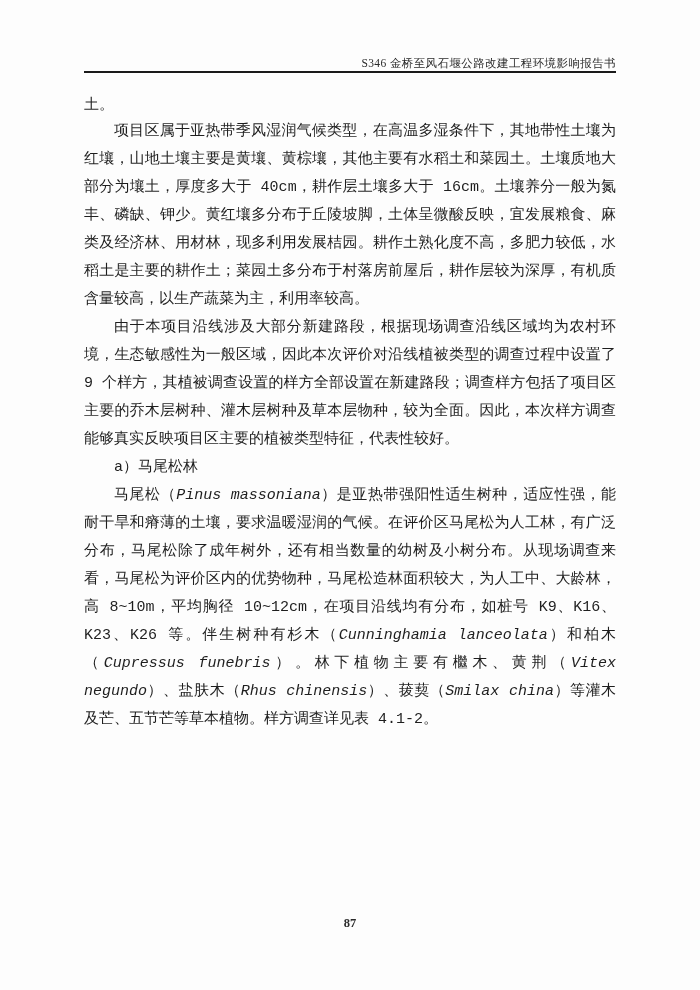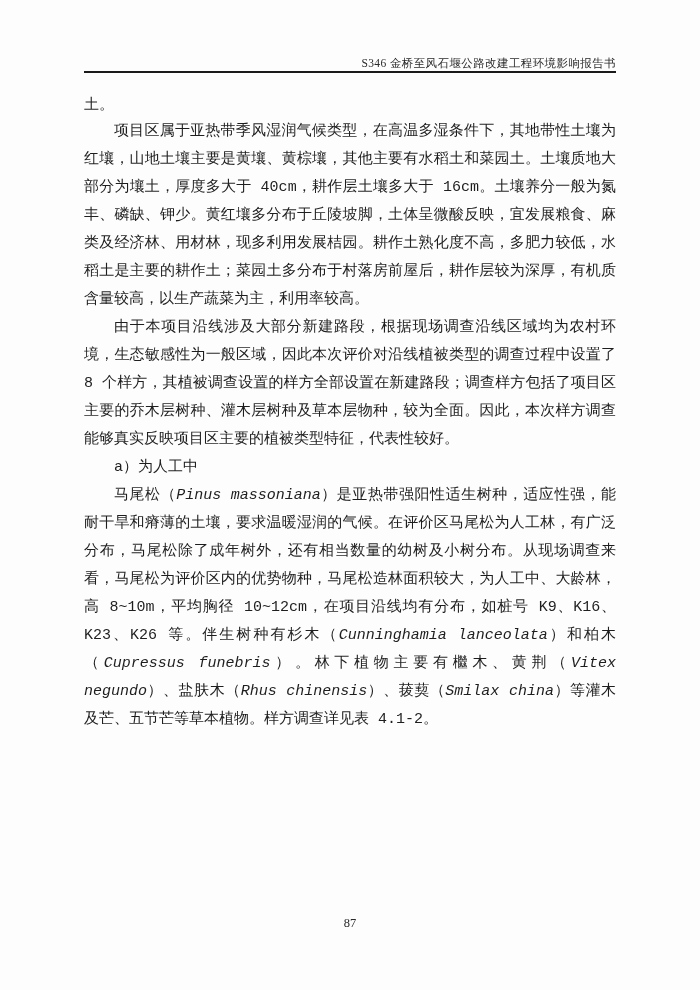--- a/index.html
+++ b/index.html
@@ -61,37 +61,38 @@
     font-style: italic;
   }
   .page-footer {
     position: absolute;
     top: 916px;
     left: 0;
     right: 0;
     text-align: center;
     font-size: 12.5px;
     color: #2a2a2a;
+    font-weight: bold;
   }
 </style>
 </head>
 <body>
 
 <div class="page">
 
   <div class="page-header">
     <span class="header-title">S346 金桥至风石堰公路改建工程环境影响报告书</span>
     <div class="header-rule"></div>
   </div>
 
   <div class="document-body" id="doc-body">
       <p class="block plain"><span>土。</span></p>
       <p class="block para"><span>项目区属于亚热带季风湿润气候类型，在高温多湿条件下，其地带性土壤为红壤，山地土壤主要是黄壤、黄棕壤，其他主要有水稻土和菜园土。土壤质地大部分为壤土，厚度多大于 40cm，耕作层土壤多大于 16cm。土壤养分一般为氮丰、磷缺、钾少。黄红壤多分布于丘陵坡脚，土体呈微酸反映，宜发展粮食、麻类及经济林、用材林，现多利用发展桔园。耕作土熟化度不高，多肥力较低，水稻土是主要的耕作土；菜园土多分布于村落房前屋后，耕作层较为深厚，有机质含量较高，以生产蔬菜为主，利用率较高。</span></p>
-      <p class="block para"><span>由于本项目沿线涉及大部分新建路段，根据现场调查沿线区域均为农村环境，生态敏感性为一般区域，因此本次评价对沿线植被类型的调查过程中设置了 8 个样方，其植被调查设置的样方全部设置在新建路段；调查样方包括了项目区主要的乔木层树种、灌木层树种及草本层物种，较为全面。因此，本次样方调查能够真实反映项目区主要的植被类型特征，代表性较好。</span></p>
-      <p class="block subitem"><span>a）为人工中</span></p>
+      <p class="block para"><span>由于本项目沿线涉及大部分新建路段，根据现场调查沿线区域均为农村环境，生态敏感性为一般区域，因此本次评价对沿线植被类型的调查过程中设置了 9 个样方，其植被调查设置的样方全部设置在新建路段；调查样方包括了项目区主要的乔木层树种、灌木层树种及草本层物种，较为全面。因此，本次样方调查能够真实反映项目区主要的植被类型特征，代表性较好。</span></p>
+      <p class="block subitem"><span>a）马尾松林</span></p>
       <p class="block para"><span>马尾松（</span><span class="latin-italic">Pinus massoniana</span><span>）是亚热带强阳性适生树种，适应性强，能耐干旱和瘠薄的土壤，要求温暖湿润的气候。在评价区马尾松为人工林，有广泛分布，马尾松除了成年树外，还有相当数量的幼树及小树分布。从现场调查来看，马尾松为评价区内的优势物种，马尾松造林面积较大，为人工中、大龄林，高 8~10m，平均胸径 10~12cm，在项目沿线均有分布，如桩号 K9、K16、K23、K26 等。伴生树种有杉木（</span><span class="latin-italic">Cunninghamia lanceolata</span><span>）和柏木（</span><span class="latin-italic">Cupressus funebris</span><span>）。林下植物主要有檵木、黄荆（</span><span class="latin-italic">Vitex negundo</span><span>）、盐肤木（</span><span class="latin-italic">Rhus chinensis</span><span>）、菝葜（</span><span class="latin-italic">Smilax china</span><span>）等灌木及芒、五节芒等草本植物。样方调查详见表 4.1-2。</span></p>
     </div>
 
   <div class="page-footer">
     <span>87</span>
   </div>
 
 </div>
 
 </body></html>

